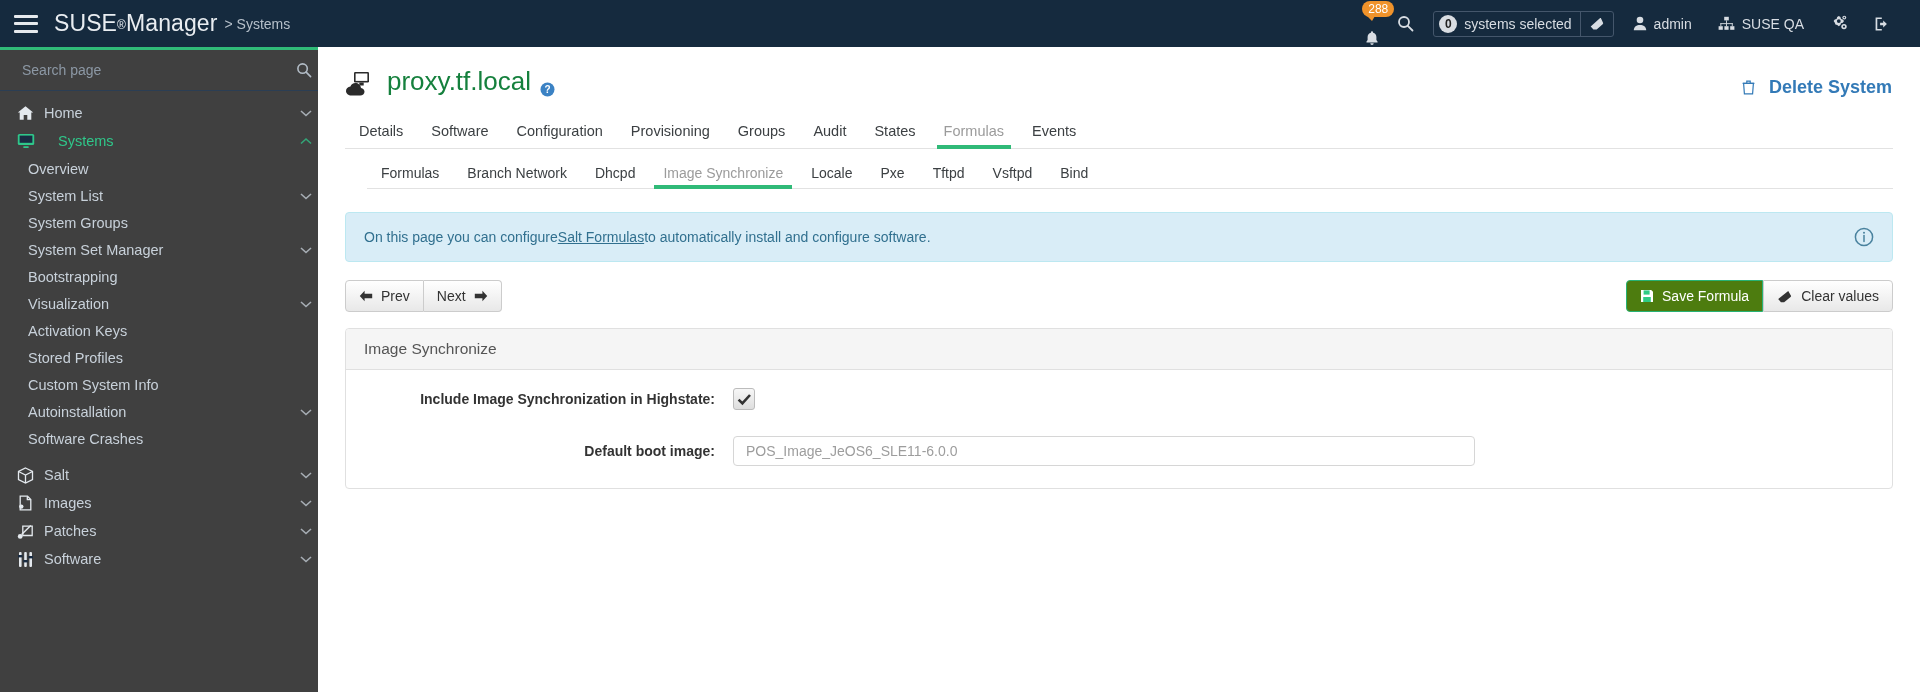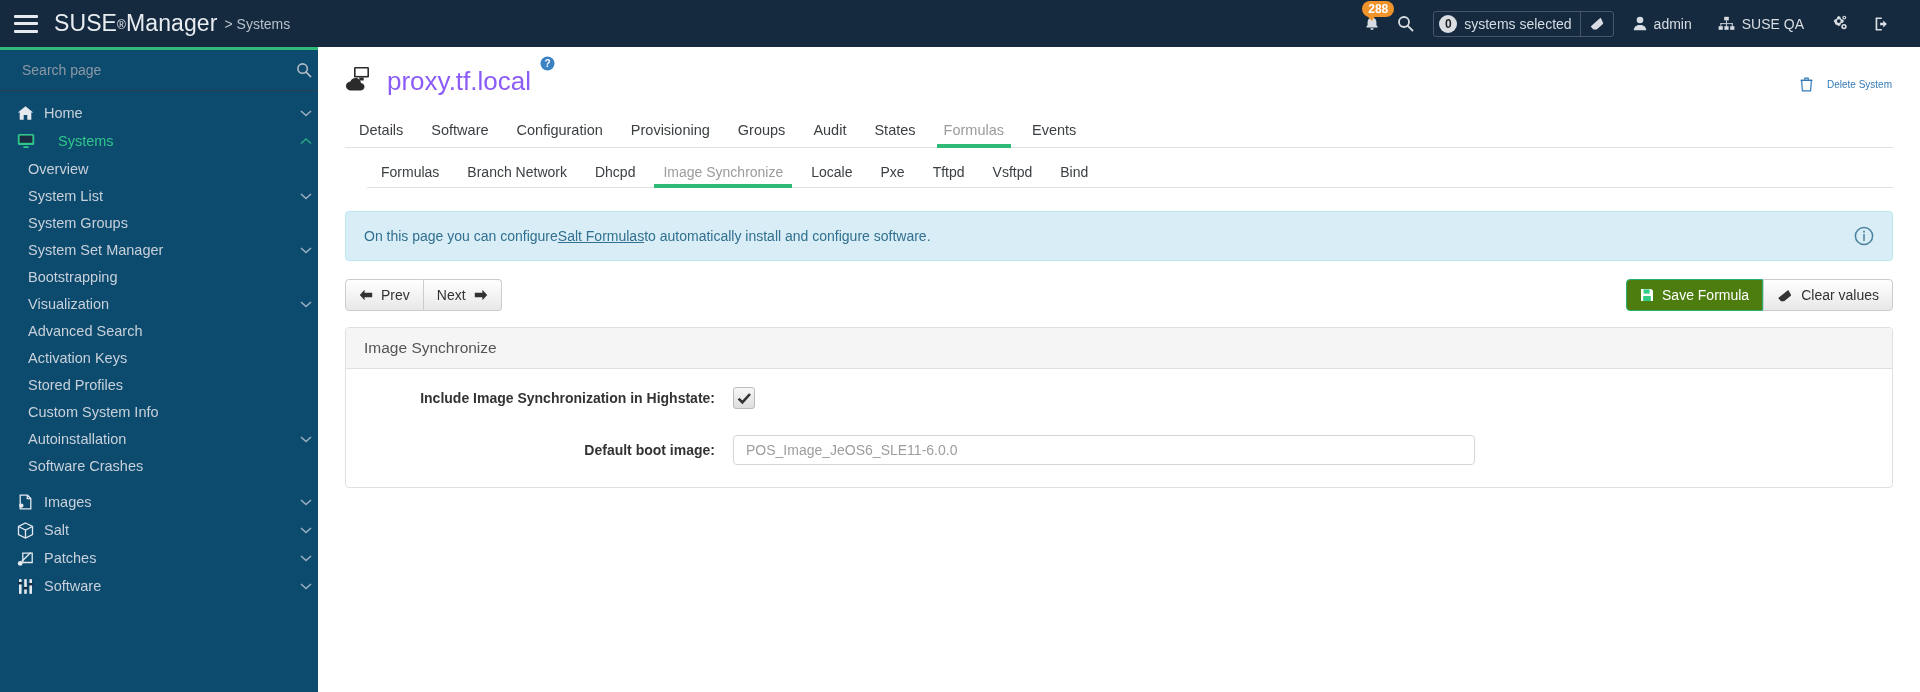--- a/index.html
+++ b/index.html
@@ -17,21 +17,21 @@
     display: flex; align-items: center;
     color: #d8dde3;
   }
   .hamburger { margin-left: 14px; width: 24px; height: 18px; display: flex; flex-direction: column; justify-content: space-between; cursor: pointer; }
   .hamburger span { display: block; height: 3px; background: #e6eaee; border-radius: 1px; }
   .brand { margin-left: 16px; font-size: 23px; color: #e9edf1; font-weight: 400; letter-spacing: .1px; white-space: nowrap; }
   .brand .reg { font-size: 12px; vertical-align: 2px; }
   .breadcrumb-top { margin-left: 7px; font-size: 14px; color: #b6c0ca; }
   .topright { margin-left: auto; display: flex; align-items: center; gap: 0px; padding-right: 16px; }
   .tr-item { display: flex; align-items: center; height: 47px; padding: 0 13px; font-size: 14px; color: #d8dde3; cursor: pointer; white-space: nowrap; }
-  .bell-wrap { position: relative; display:flex; align-items:center; padding-right: 4px; font-weight: bold;}
+  .bell-wrap { position: relative; display:flex; align-items:flex-end; padding-right: 4px;}
   .badge {
     position: absolute; left: 11px; top: 1px;
     background: #f0932b; color: #fff; font-size: 12px; line-height: 16px;
     border-radius: 9px; padding: 0 6px; min-width: 26px; text-align: center;
     font-family: "Liberation Sans", sans-serif;
   }
   .badge::after{ content:""; position:absolute; left:5px; bottom:-4px; border-left:5px solid transparent; border-right:3px solid transparent; border-top:5px solid #f0932b; }
   .sel-box {
     display: flex; align-items: center; border: 1px solid #44566b; border-radius: 3px;
     height: 26px; font-size: 14px; color: #d8dde3; margin: 0 6px;
@@ -41,21 +41,21 @@
     width: 18px; height: 18px; font-size: 12px; line-height: 18px; text-align: center;
     margin: 0 7px 0 5px; font-weight: 600;
   }
   .sel-label { padding-right: 8px; }
   .sel-eraser { border-left: 1px solid #44566b; padding: 0 8px; height: 26px; display: flex; align-items: center; cursor: pointer; }
   svg.ic { display: block; }
 
   
   .sidebar {
     position: absolute; top: 47px; left: 0; width: 328px; height: 645px;
-    background: #0c4a6e;
+    background: #404040;
     border-top: 3px solid #30ba78;
   }
   .side-scroll { position: absolute; right: 0; top: 43px; width: 7px; height: 602px; background: #16809e; }
   .search-row {
     height: 41px; display: flex; align-items: center; border-bottom: 1px solid #2b3e54;
     padding: 0 16px 0 22px;
   }
   .search-input {
     flex: 1; background: transparent; border: none; outline: none;
     color: #c3ccd5; font-size: 14px; font-family: "Liberation Sans", sans-serif;
@@ -76,26 +76,26 @@
   }
   .nav-sub .chev { margin-left: auto; opacity: .75; }
   .nav-group-gap { height: 9px; }
 
   
   .main {
     position: absolute; top: 47px; left: 318px; width: 1602px; height: 645px;
     background: #fff; overflow: hidden;
   }
   .page-head { display: flex; align-items: flex-start; padding: 19px 28px 0 27px; }
-  .page-title { display: flex; align-items: flex-start; font-size: 26px; color: #8b5cf6; font-weight: 400; }
+  .page-title { display: flex; align-items: flex-end; font-size: 26px; color: #15803d; font-weight: 400; }
   .title-icon { margin-right: 14px; color: #2b2b2b; display:flex; align-items:center;}
   .help-icon { margin-left: 9px; margin-top: -10px; }
   .delete-link {
     margin-left: auto; display: flex; align-items: center; gap: 14px;
-    color: #337ab7; font-size: 10px; cursor: pointer; margin-top: 11px;
+    color: #337ab7; font-size: 18px; cursor: pointer; margin-top: 11px; font-weight: bold;
   }
 
   
   .tabs-primary {
     display: flex; align-items: flex-end; margin: 17px 27px 0 27px;
     border-bottom: 1px solid #e2e2e2; height: 34px;
   }
   .tab {
     position: relative; padding: 0 14px 9px 14px; font-size: 14.5px; color: #3c4043;
     cursor: pointer; white-space: nowrap;
@@ -334,23 +334,20 @@
     </div>
     <div class="nav-sub">
       <span>Visualization</span>
       <span class="chev">
         <svg class="ic" width="12" height="8" viewBox="0 0 12 8" fill="none" stroke="#c8d1da" stroke-width="1.6">
             <polyline points="1,2 6,6.5 11,2"></polyline>
           </svg>
       </span>
     </div>
     <div class="nav-sub">
-      <span>Advanced Search</span>
-    </div>
-    <div class="nav-sub">
       <span>Activation Keys</span>
     </div>
     <div class="nav-sub">
       <span>Stored Profiles</span>
     </div>
     <div class="nav-sub">
       <span>Custom System Info</span>
     </div>
     <div class="nav-sub">
       <span>Autoinstallation</span>
@@ -358,45 +355,45 @@
         <svg class="ic" width="12" height="8" viewBox="0 0 12 8" fill="none" stroke="#c8d1da" stroke-width="1.6">
             <polyline points="1,2 6,6.5 11,2"></polyline>
           </svg>
       </span>
     </div>
     <div class="nav-sub">
       <span>Software Crashes</span>
     </div>
 
     <div class="nav-group-gap"></div>
+
+    <div class="nav-item">
+      <span class="nico">
+        <svg class="ic" width="17" height="17" viewBox="0 0 17 17" fill="none" stroke="currentColor" stroke-width="1.3">
+          <path d="M8.5 1 15.5 4.5v8L8.5 16 1.5 12.5v-8z"></path>
+            <path d="M1.5 4.5 8.5 8l7-3.5M8.5 8v8"></path>
+        </svg>
+      </span>
+      <span>Salt</span>
+      <span class="chev">
+        <svg class="ic" width="12" height="8" viewBox="0 0 12 8" fill="none" stroke="#c8d1da" stroke-width="1.6">
+            <polyline points="1,2 6,6.5 11,2"></polyline>
+          </svg>
+      </span>
+    </div>
 
     <div class="nav-item">
       <span class="nico">
         <svg class="ic" width="17" height="17" viewBox="0 0 17 17" fill="none" stroke="currentColor" stroke-width="1.3">
           <path d="M3.2 1.2h7.3l3.3 3.3v10.3H3.2z"></path>
             <path d="M10.3 1.4v3.3h3.3"></path>
           <circle cx="4.3" cy="11.6" r="2.2" fill="currentColor" stroke="none"></circle>
         </svg>
       </span>
       <span>Images</span>
-      <span class="chev">
-        <svg class="ic" width="12" height="8" viewBox="0 0 12 8" fill="none" stroke="#c8d1da" stroke-width="1.6">
-            <polyline points="1,2 6,6.5 11,2"></polyline>
-          </svg>
-      </span>
-    </div>
-
-    <div class="nav-item">
-      <span class="nico">
-        <svg class="ic" width="17" height="17" viewBox="0 0 17 17" fill="none" stroke="currentColor" stroke-width="1.3">
-          <path d="M8.5 1 15.5 4.5v8L8.5 16 1.5 12.5v-8z"></path>
-            <path d="M1.5 4.5 8.5 8l7-3.5M8.5 8v8"></path>
-        </svg>
-      </span>
-      <span>Salt</span>
       <span class="chev">
         <svg class="ic" width="12" height="8" viewBox="0 0 12 8" fill="none" stroke="#c8d1da" stroke-width="1.6">
             <polyline points="1,2 6,6.5 11,2"></polyline>
           </svg>
       </span>
     </div>
 
     <div class="nav-item">
       <span class="nico">
         <svg class="ic" width="17" height="17" viewBox="0 0 17 17" fill="currentColor">

